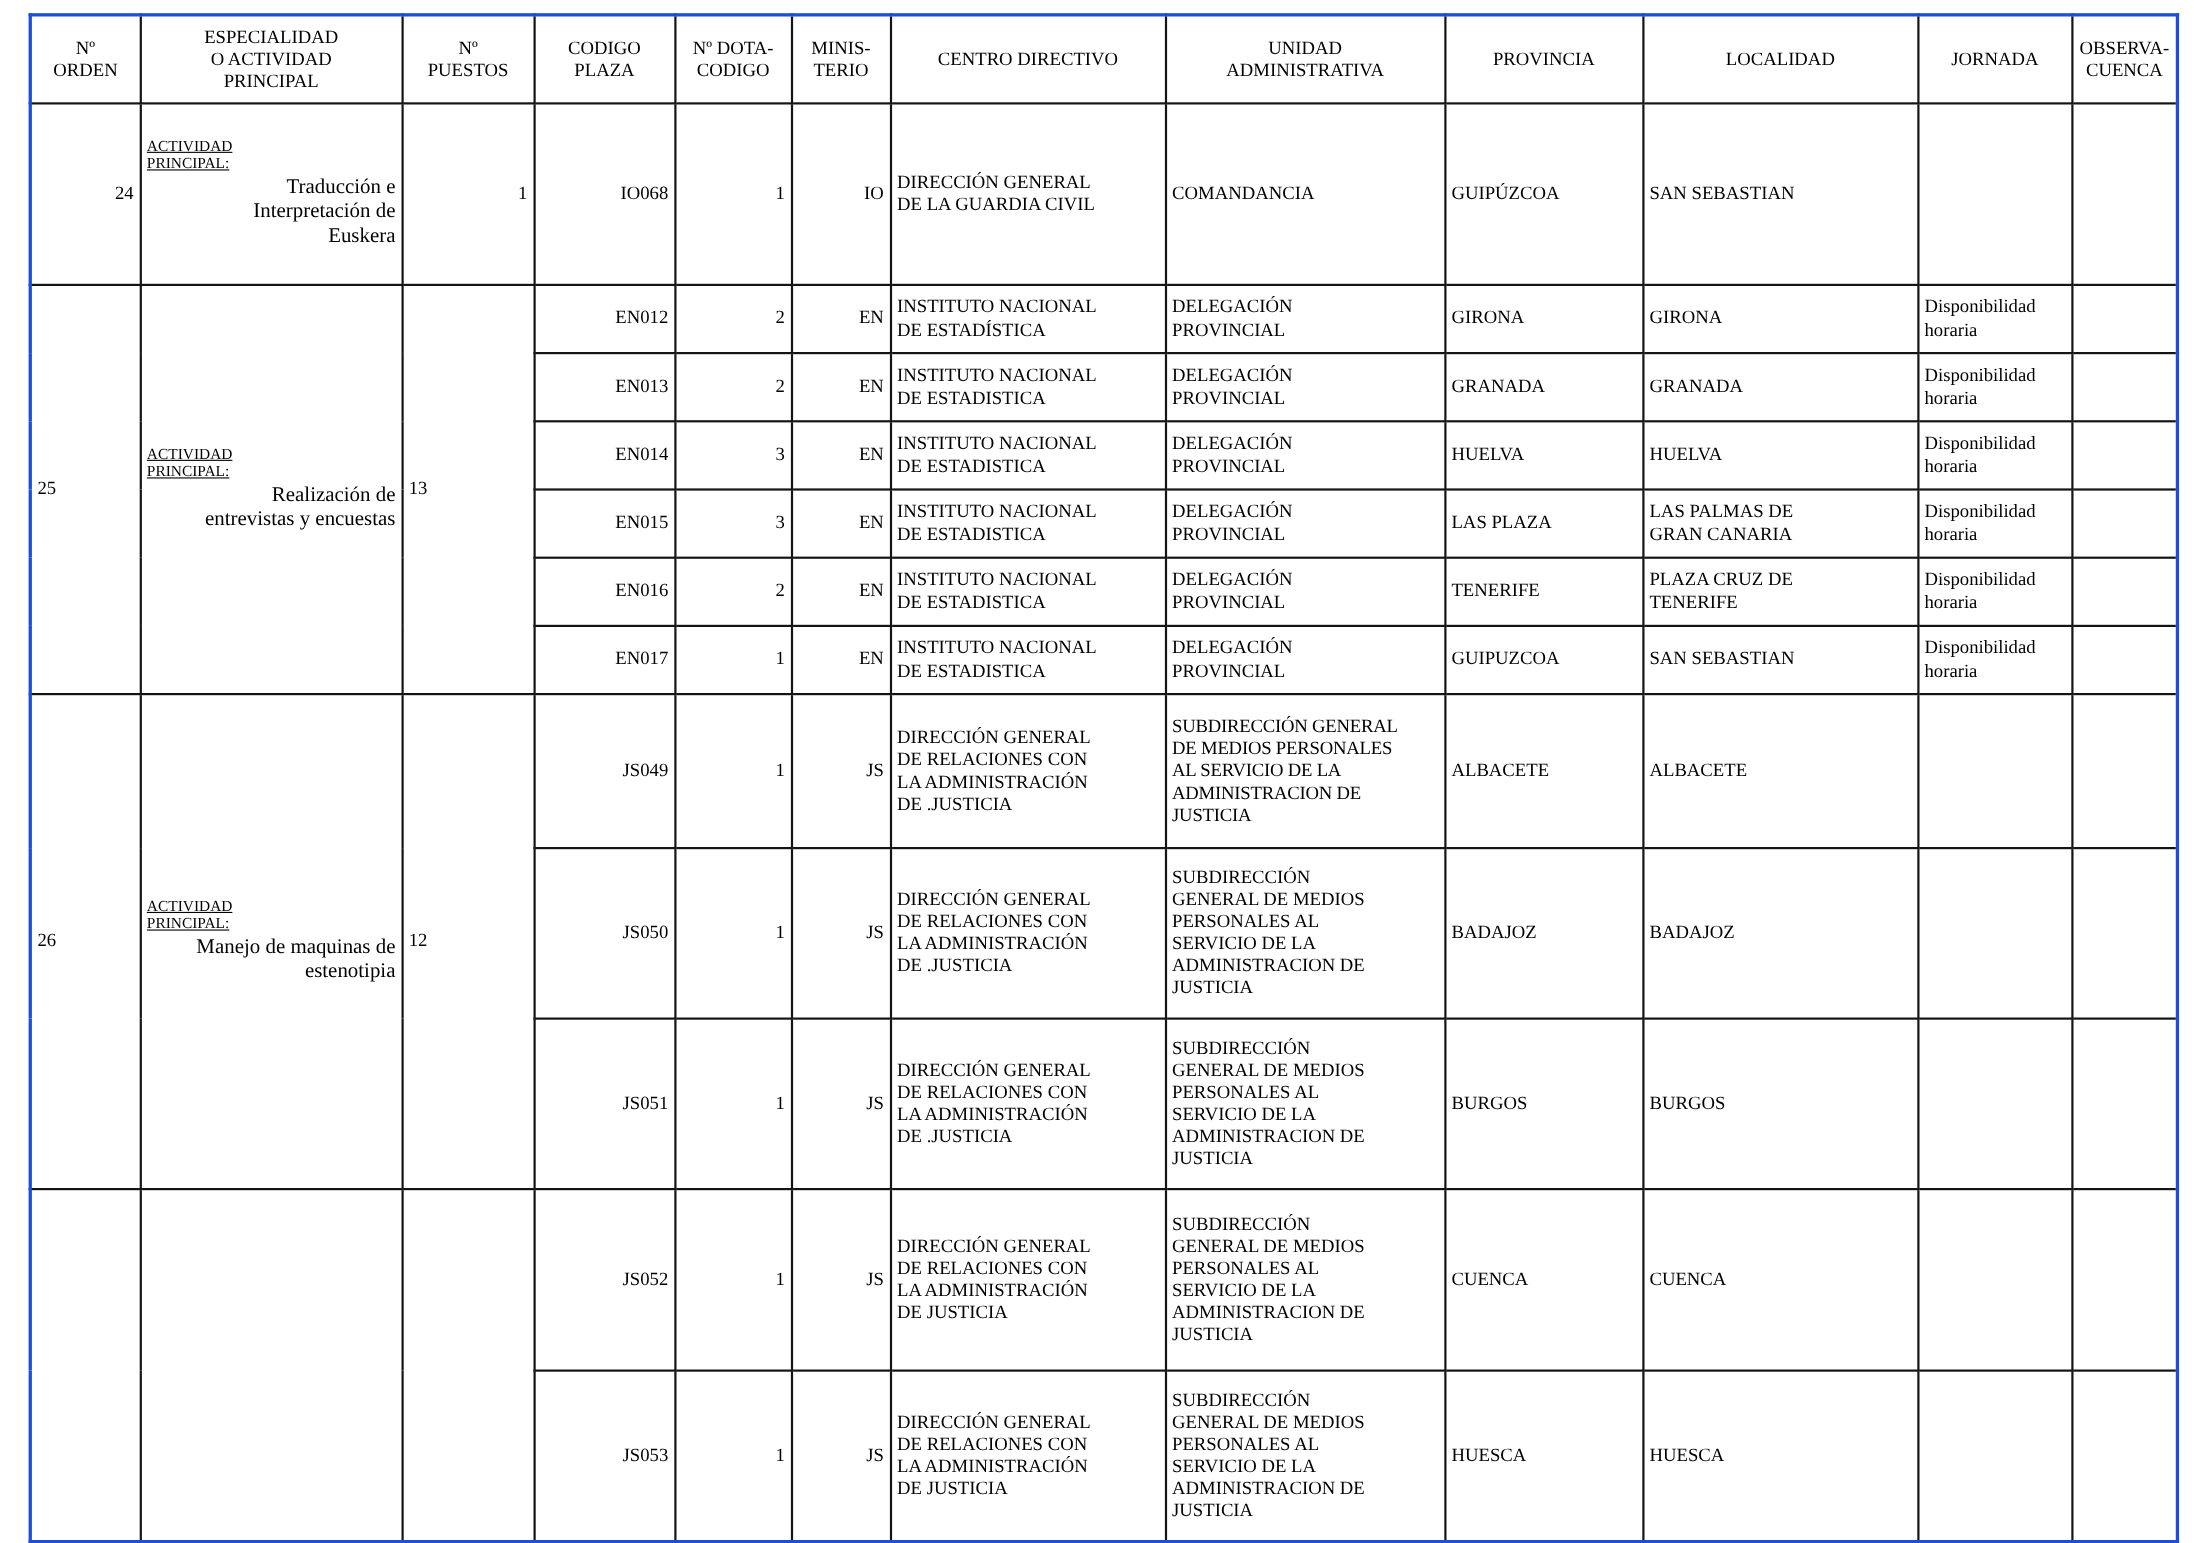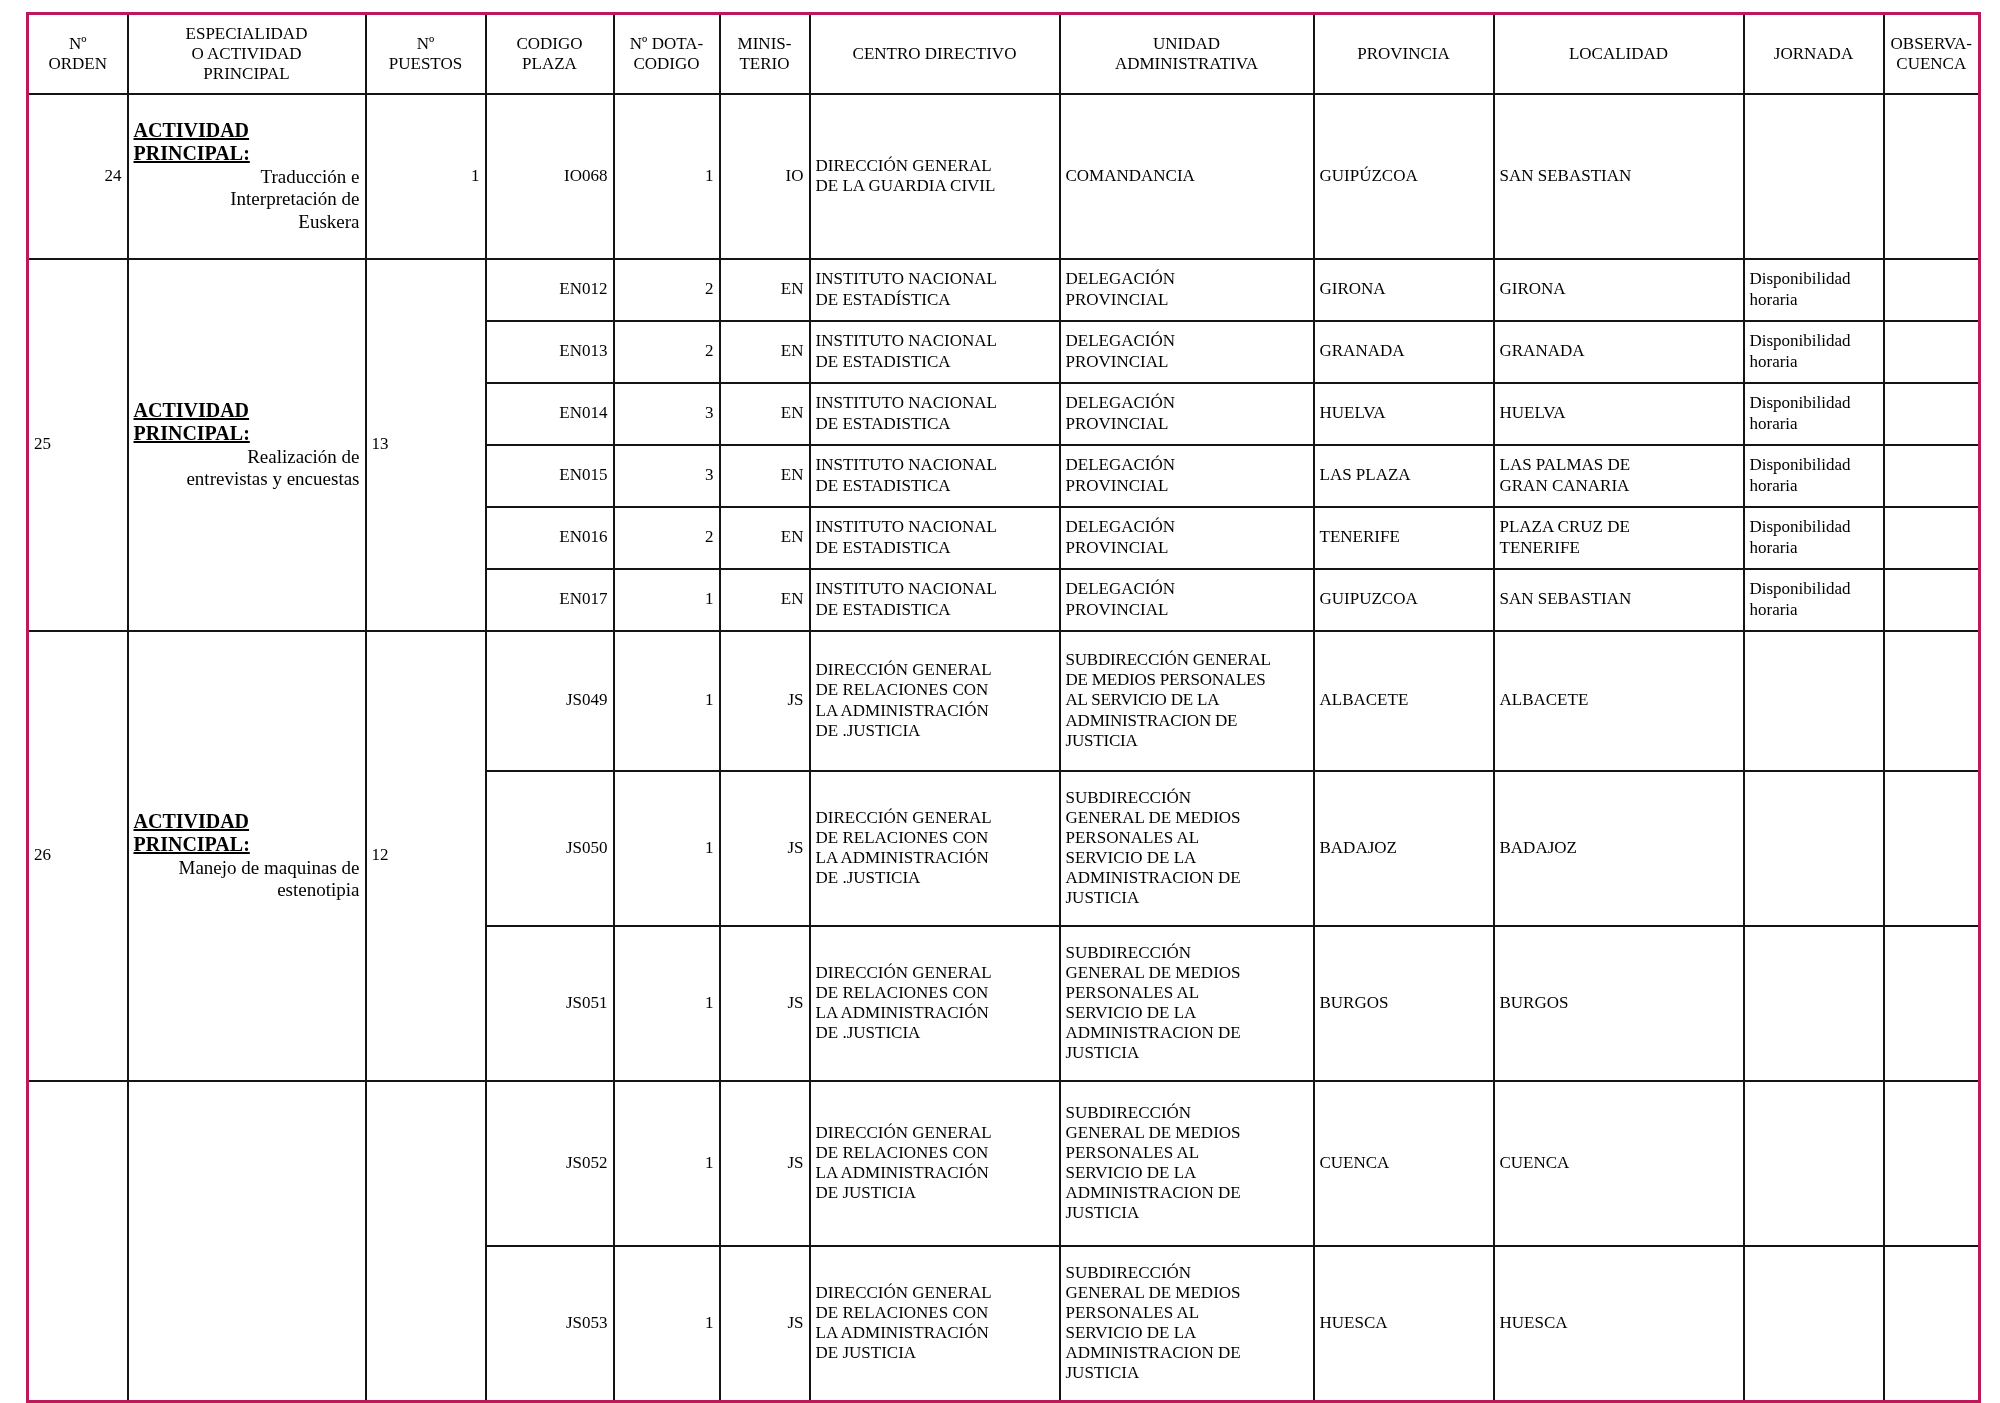--- a/index.html
+++ b/index.html
@@ -13,21 +13,21 @@
     width: 2000px;
     height: 1403px;
     background: #ffffff;
     box-sizing: border-box;
     padding: 12px 22px 8px 26px;
   }
   table.doc {
     border-collapse: collapse;
     table-layout: fixed;
     width: 1952px;
-    border: 3px solid #be185d;
+    border: 3px solid #1d4ed8;
   }
   table.doc th, table.doc td {
     border: 2px solid #141414;
     padding: 3px 5px;
     font-size: 17px;
     line-height: 1.18;
     vertical-align: middle;
     overflow: hidden;
     box-sizing: border-box;
   }
@@ -35,24 +35,24 @@
     font-weight: normal;
     text-align: center;
     vertical-align: middle;
   }
   .pre { white-space: pre-line; }
   .c { text-align: right; }
   .ordtop { vertical-align: top; padding-top: 20px; }
   .esp { vertical-align: top; text-align: left; padding: 4px 7px; }
   .actlabel {
     display: block;
-    font-weight: bold;
+    font-weight: normal;
     text-decoration: underline;
     white-space: pre-line;
-    font-size: 20px;
+    font-size: 14px;
   }
   .actdesc {
     display: block;
     white-space: pre-line;
     font-size: 19px;
     text-align: right;
   }
   .small-cond {
     font-size: 13.5px;
     letter-spacing: -0.2px;

